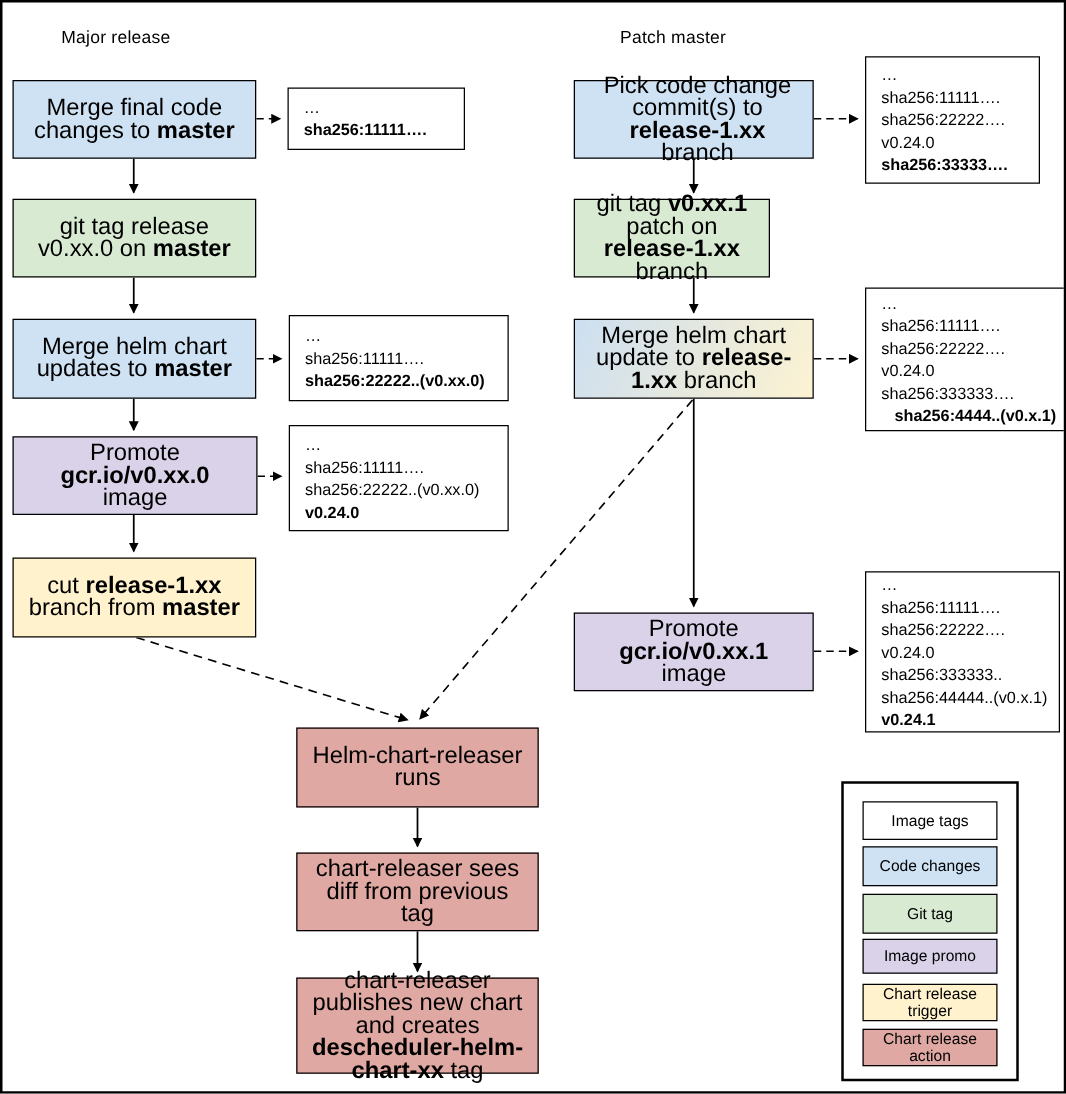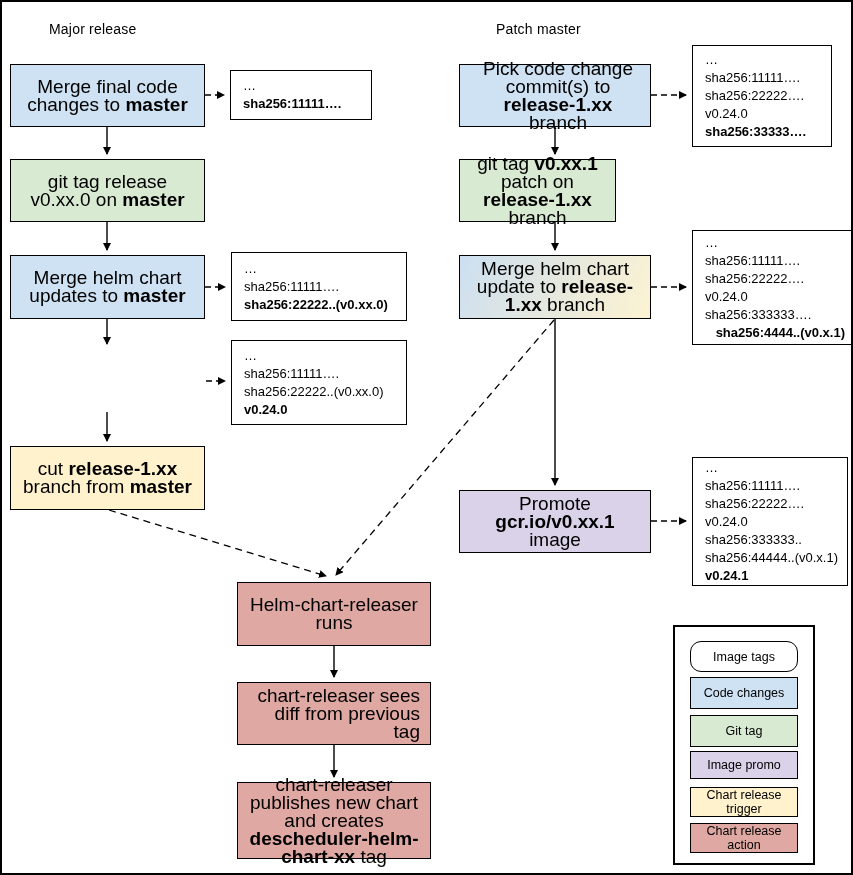--- a/index.html
+++ b/index.html
@@ -75,20 +75,23 @@
 
   <div class="node c-code" style="left:8px;top:62px;width:195px;height:63px;">
       <span><span>Merge final code changes to </span><span style="font-weight: 700;">master</span></span>
     </div>
   <div class="node c-git" style="left:8px;top:157px;width:195px;height:63px;">
       <span><span>git tag release v0.xx.0 on </span><span style="font-weight: 700;">master</span></span>
     </div>
   <div class="node c-code" style="left:8px;top:253px;width:195px;height:64px;">
       <span><span>Merge helm chart updates to </span><span style="font-weight: 700;">master</span></span>
     </div>
+  <div class="node c-promo" style="left:8px;top:347px;width:196px;height:63px;">
+      <span><span>Promote </span><span style="font-weight: 700;">gcr.io/v0.xx.0</span><span> image</span></span>
+    </div>
   <div class="node c-trigger" style="left:8px;top:444px;width:195px;height:64px;">
       <span><span>cut </span><span style="font-weight: 700;">release-1.xx</span><span> branch from </span><span style="font-weight: 700;">master</span></span>
     </div>
 
   <div class="tagbox" style="left:228px;top:68px;width:142px;height:50px;">
       <div>…</div>
       <div style="font-weight: 700;">sha256:11111….</div>
     </div>
   <div class="tagbox" style="left:229px;top:250px;width:176px;height:69px;">
       <div>…</div>
@@ -136,29 +139,29 @@
       <div>sha256:22222….</div>
       <div>v0.24.0</div>
       <div>sha256:333333..</div>
       <div>sha256:44444..(v0.x.1)</div>
       <div style="font-weight: 700;">v0.24.1</div>
     </div>
 
   <div class="node c-action" style="left:235px;top:580px;width:194px;height:64px;">
       <span><span>Helm-chart-releaser runs</span></span>
     </div>
-  <div class="node c-action" style="left:235px;top:680px;width:194px;height:63px;text-align:right;">
+  <div class="node c-action" style="left:235px;top:680px;width:194px;height:63px;">
       <span><span>chart-releaser sees diff from previous tag</span></span>
     </div>
   <div class="node c-action" style="left:235px;top:780px;width:194px;height:77px;">
       <span><span>chart-releaser publishes new chart and creates </span><span style="font-weight: 700;">descheduler-helm-chart-xx</span><span> tag</span></span>
     </div>
 
   <div class="legend">
-    <div class="node" style="top:14px;height:31px;background:#ffffff;border-radius:11px;">Image tags</div>
+    <div class="node" style="top:14px;height:31px;background:#ffffff;">Image tags</div>
     <div class="node c-code" style="top:50px;height:32px;">Code changes</div>
     <div class="node c-git" style="top:88px;height:32px;">Git tag</div>
     <div class="node c-promo" style="top:124px;height:28px;text-align:right;">Image promo</div>
     <div class="node c-trigger" style="top:160px;height:30px;">Chart release trigger</div>
     <div class="node c-action" style="top:196px;height:30px;">Chart release action</div>
   </div>
 
 </div>
 
 </body></html>

